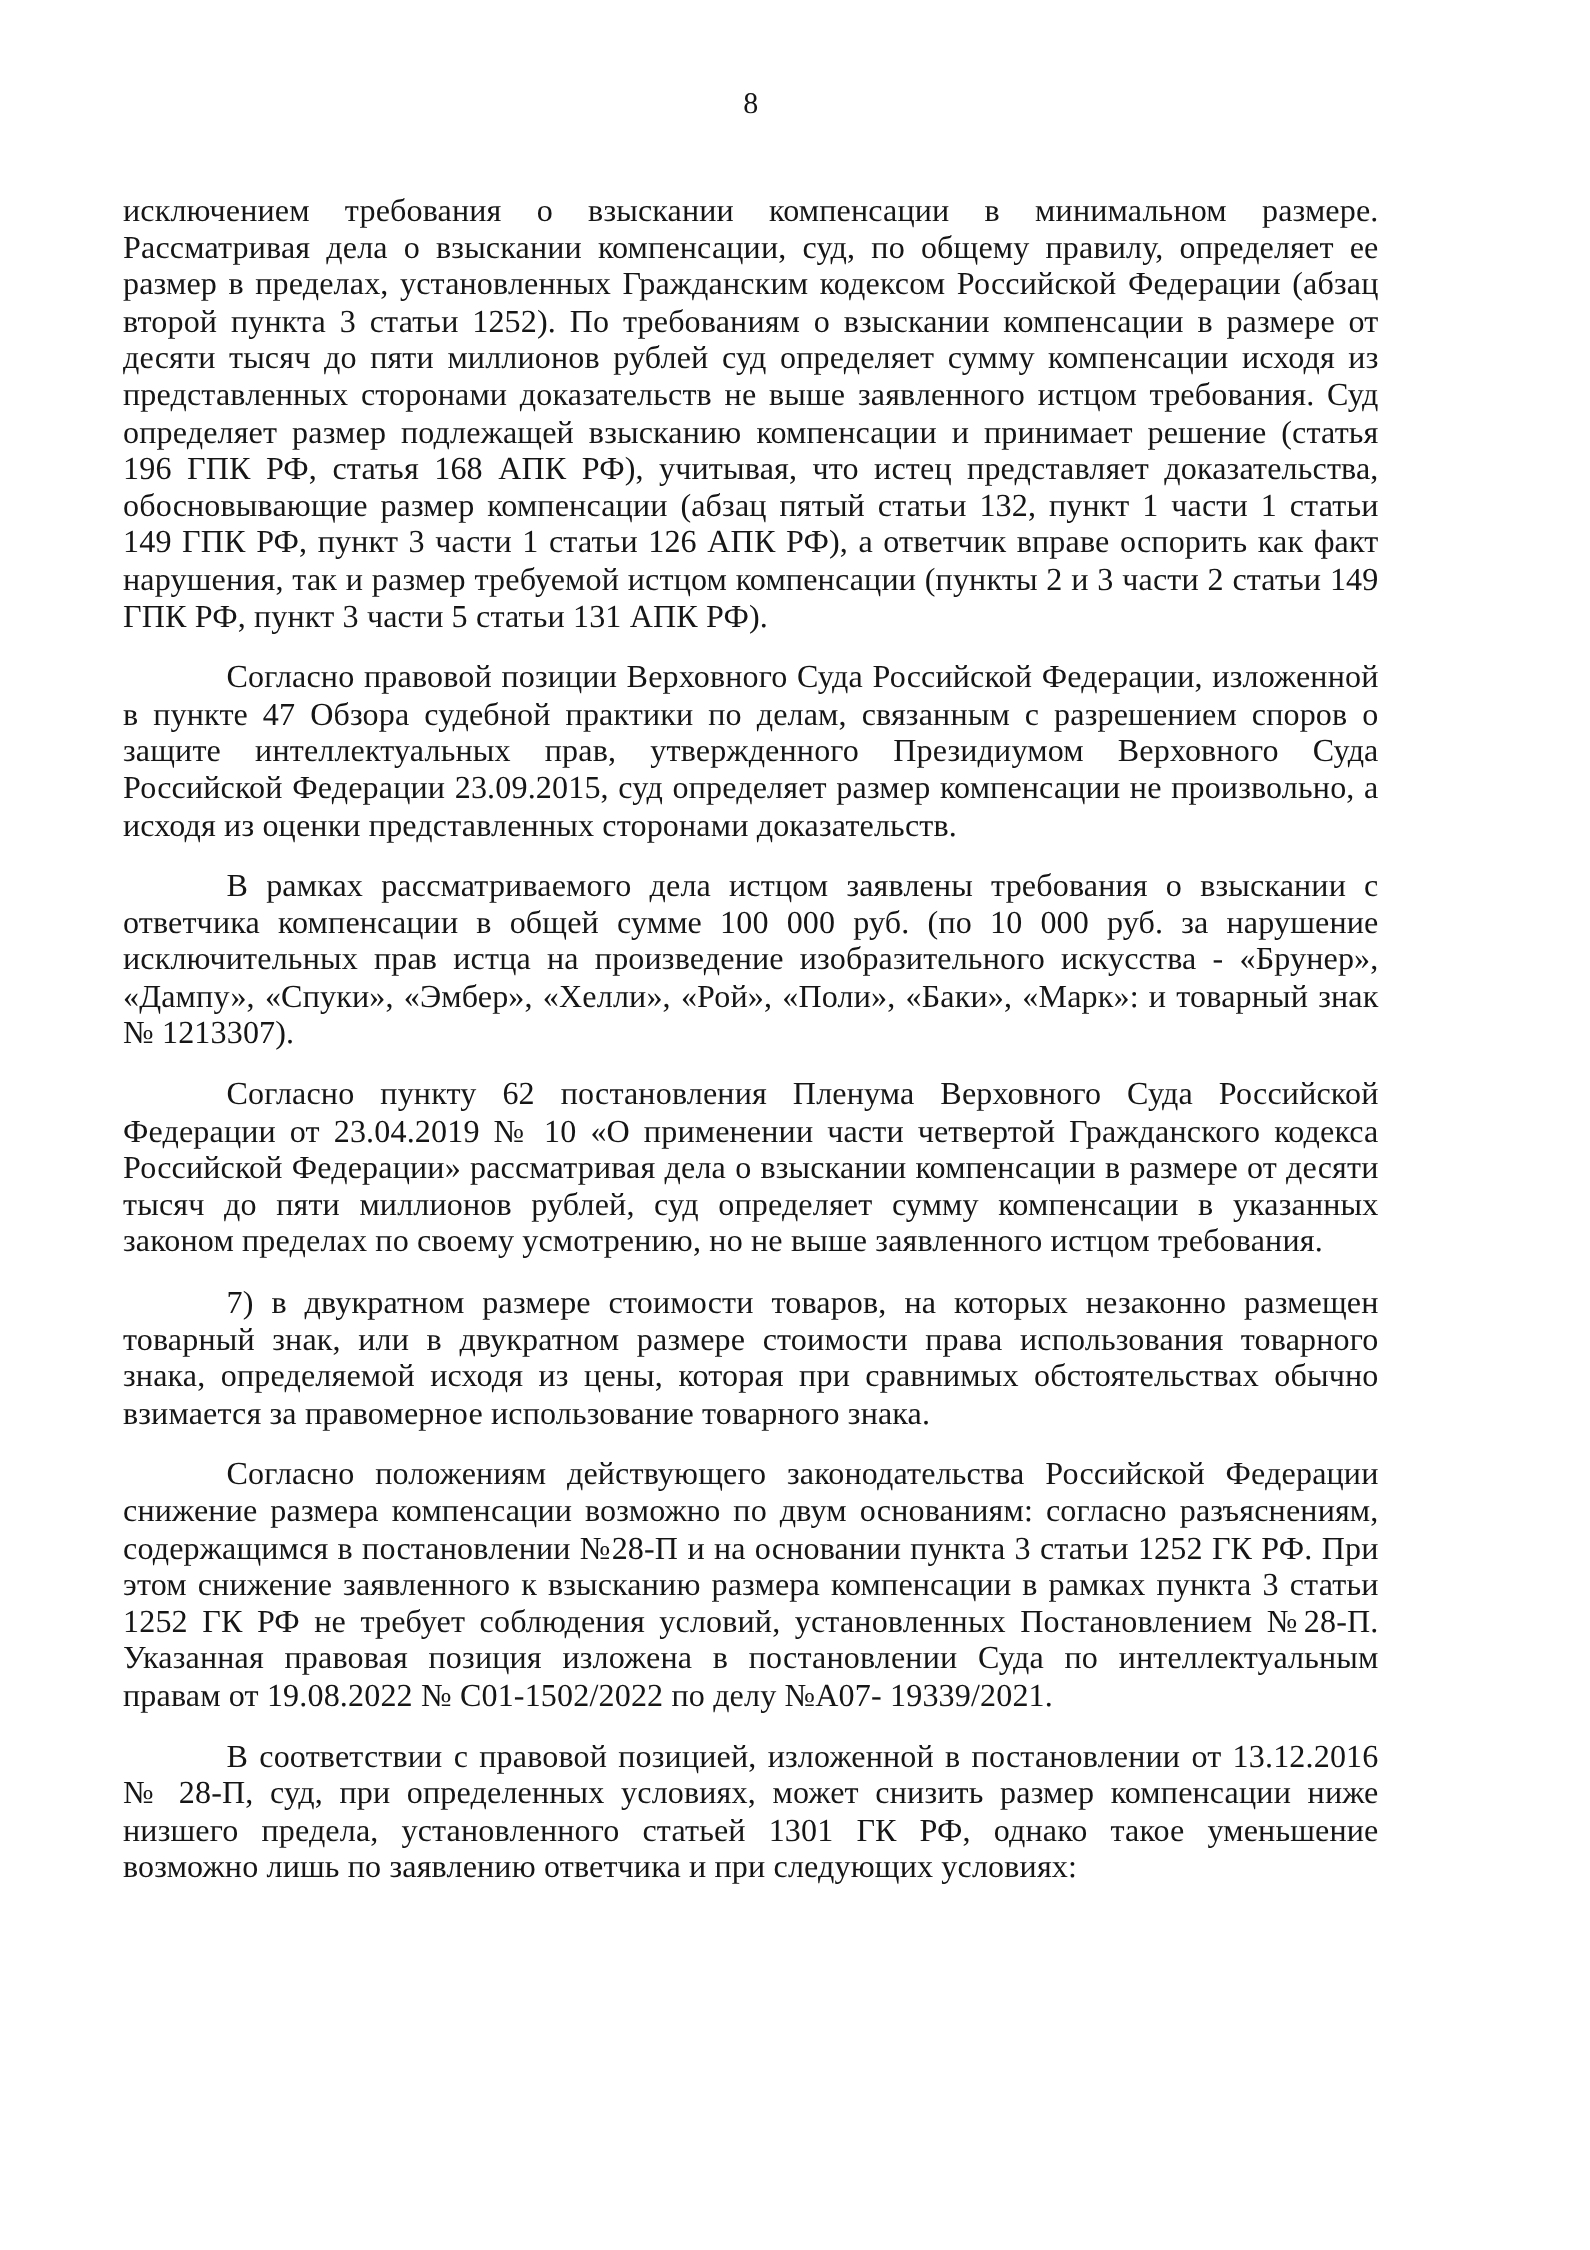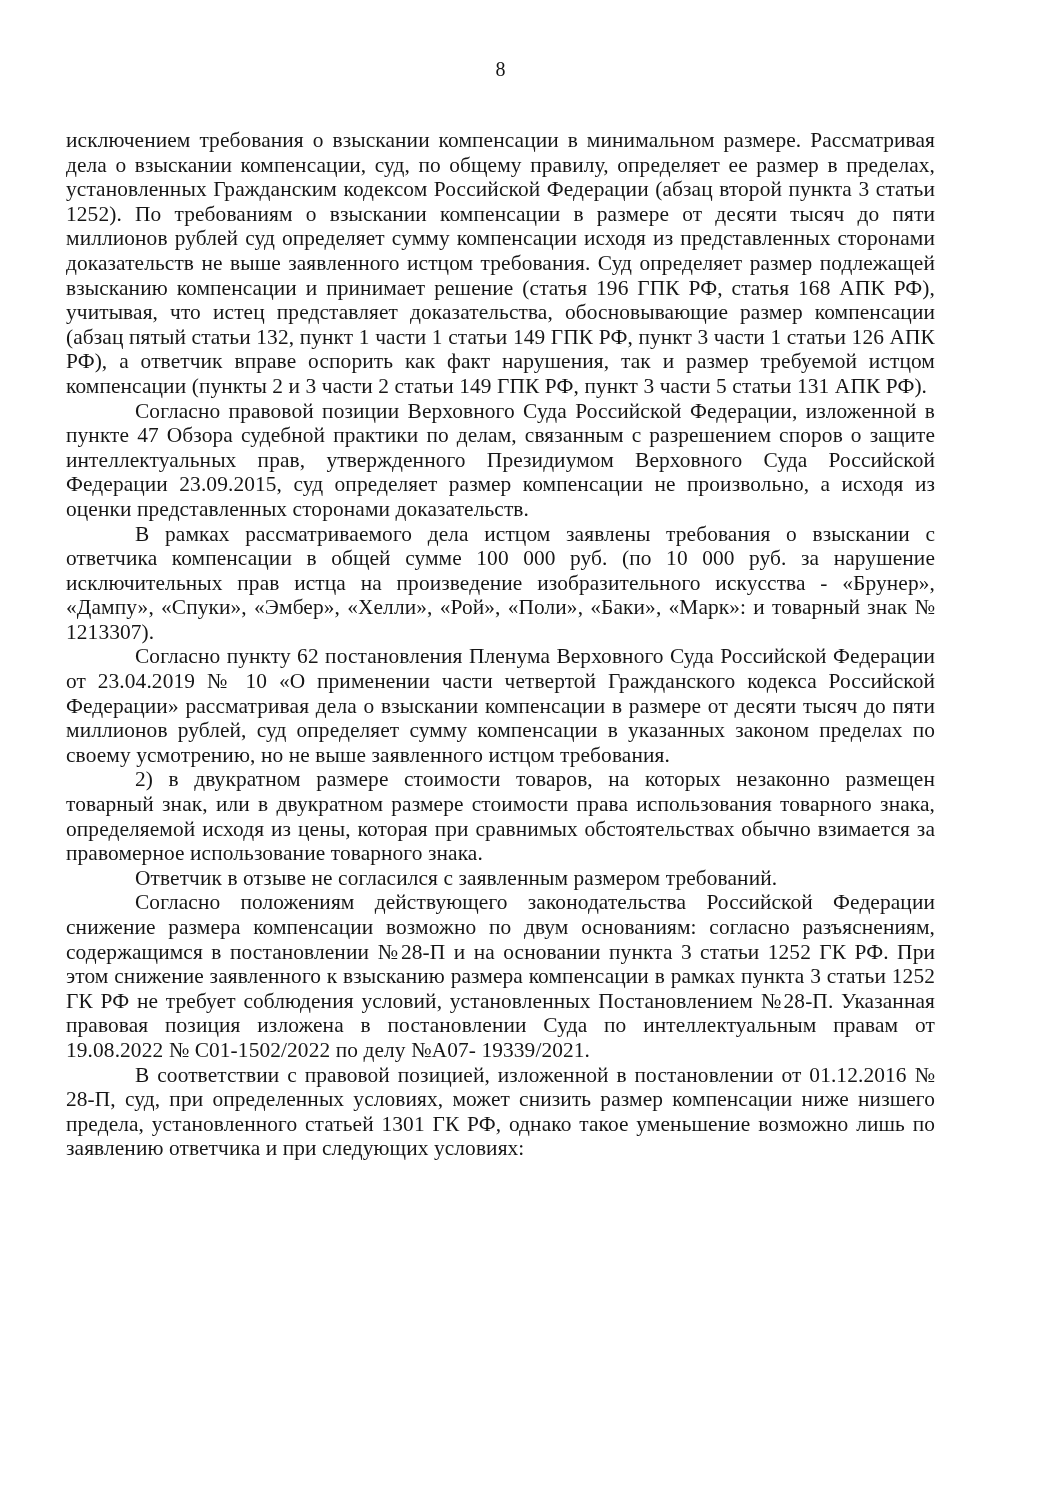--- a/index.html
+++ b/index.html
@@ -28,38 +28,37 @@
     line-height: 24px;
     margin-bottom: 47px;
   }
   .body-text {
     font-size: 21.4px;
     line-height: 24.6px;
     text-align: justify;
     letter-spacing: 0.1px;
   }
   .para {
-    margin: 0;
+    margin: 16px;
     padding: 0;
     text-indent: 69px;
   }
   .para.no-indent {
     text-indent: 0;
   }
 </style>
 </head>
 <body>
 
 <div class="page">
   <div class="content">
     <div class="page-number">8</div>
     <div class="body-text">
       <p class="para no-indent">исключением требования о взыскании компенсации в минимальном размере. Рассматривая дела о взыскании компенсации, суд, по общему правилу, определяет ее размер в пределах, установленных Гражданским кодексом Российской Федерации (абзац второй пункта 3 статьи 1252). По требованиям о взыскании компенсации в размере от десяти тысяч до пяти миллионов рублей суд определяет сумму компенсации исходя из представленных сторонами доказательств не выше заявленного истцом требования. Суд определяет размер подлежащей взысканию компенсации и принимает решение (статья 196 ГПК РФ, статья 168 АПК РФ), учитывая, что истец представляет доказательства, обосновывающие размер компенсации (абзац пятый статьи 132, пункт 1 части 1 статьи 149 ГПК РФ, пункт 3 части 1 статьи 126 АПК РФ), а ответчик вправе оспорить как факт нарушения, так и размер требуемой истцом компенсации (пункты 2 и 3 части 2 статьи 149 ГПК РФ, пункт 3 части 5 статьи 131 АПК РФ).</p>
       <p class="para">Согласно правовой позиции Верховного Суда Российской Федерации, изложенной в пункте 47 Обзора судебной практики по делам, связанным с разрешением споров о защите интеллектуальных прав, утвержденного Президиумом Верховного Суда Российской Федерации 23.09.2015, суд определяет размер компенсации не произвольно, а исходя из оценки представленных сторонами доказательств.</p>
       <p class="para">В рамках рассматриваемого дела истцом заявлены требования о взыскании с ответчика компенсации в общей сумме 100 000 руб. (по 10 000 руб. за нарушение исключительных прав истца на произведение изобразительного искусства - «Брунер», «Дампу», «Спуки», «Эмбер», «Хелли», «Рой», «Поли», «Баки», «Марк»: и товарный знак № 1213307).</p>
       <p class="para">Согласно пункту 62 постановления Пленума Верховного Суда Российской Федерации от 23.04.2019 № 10 «О применении части четвертой Гражданского кодекса Российской Федерации» рассматривая дела о взыскании компенсации в размере от десяти тысяч до пяти миллионов рублей, суд определяет сумму компенсации в указанных законом пределах по своему усмотрению, но не выше заявленного истцом требования.</p>
-      <p class="para">2) в двукратном размере стоимости товаров, на которых незаконно размещен товарный знак, или в двукратном размере стоимости права использования товарного знака, определяемой исходя из цены, которая при сравнимых обстоятельствах обычно взимается за правомерное использование товарного знака.</p>
-      <p class="para">Ответчик в отзыве не согласился с заявленным размером требований.</p>
+      <p class="para">7) в двукратном размере стоимости товаров, на которых незаконно размещен товарный знак, или в двукратном размере стоимости права использования товарного знака, определяемой исходя из цены, которая при сравнимых обстоятельствах обычно взимается за правомерное использование товарного знака.</p>
       <p class="para">Согласно положениям действующего законодательства Российской Федерации снижение размера компенсации возможно по двум основаниям: согласно разъяснениям, содержащимся в постановлении №28-П и на основании пункта 3 статьи 1252 ГК РФ. При этом снижение заявленного к взысканию размера компенсации в рамках пункта 3 статьи 1252 ГК РФ не требует соблюдения условий, установленных Постановлением №28-П. Указанная правовая позиция изложена в постановлении Суда по интеллектуальным правам от 19.08.2022 № С01-1502/2022 по делу №А07- 19339/2021.</p>
-      <p class="para">В соответствии с правовой позицией, изложенной в постановлении от 01.12.2016 № 28-П, суд, при определенных условиях, может снизить размер компенсации ниже низшего предела, установленного статьей 1301 ГК РФ, однако такое уменьшение возможно лишь по заявлению ответчика и при следующих условиях:</p>
+      <p class="para">В соответствии с правовой позицией, изложенной в постановлении от 13.12.2016 № 28-П, суд, при определенных условиях, может снизить размер компенсации ниже низшего предела, установленного статьей 1301 ГК РФ, однако такое уменьшение возможно лишь по заявлению ответчика и при следующих условиях:</p>
     </div>
   </div>
 </div>
 
 </body></html>

